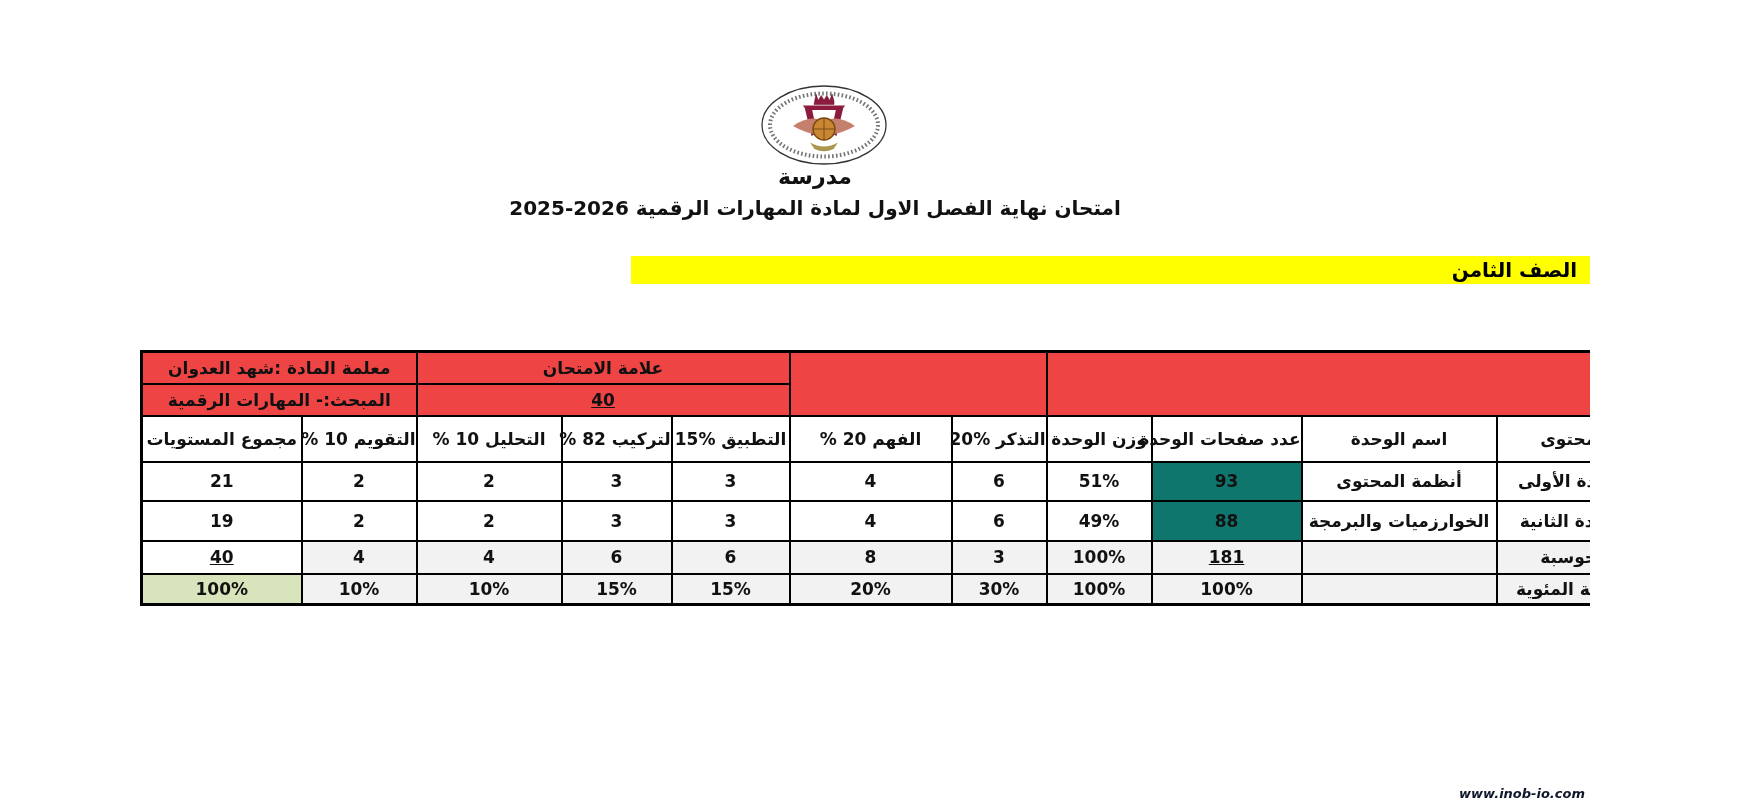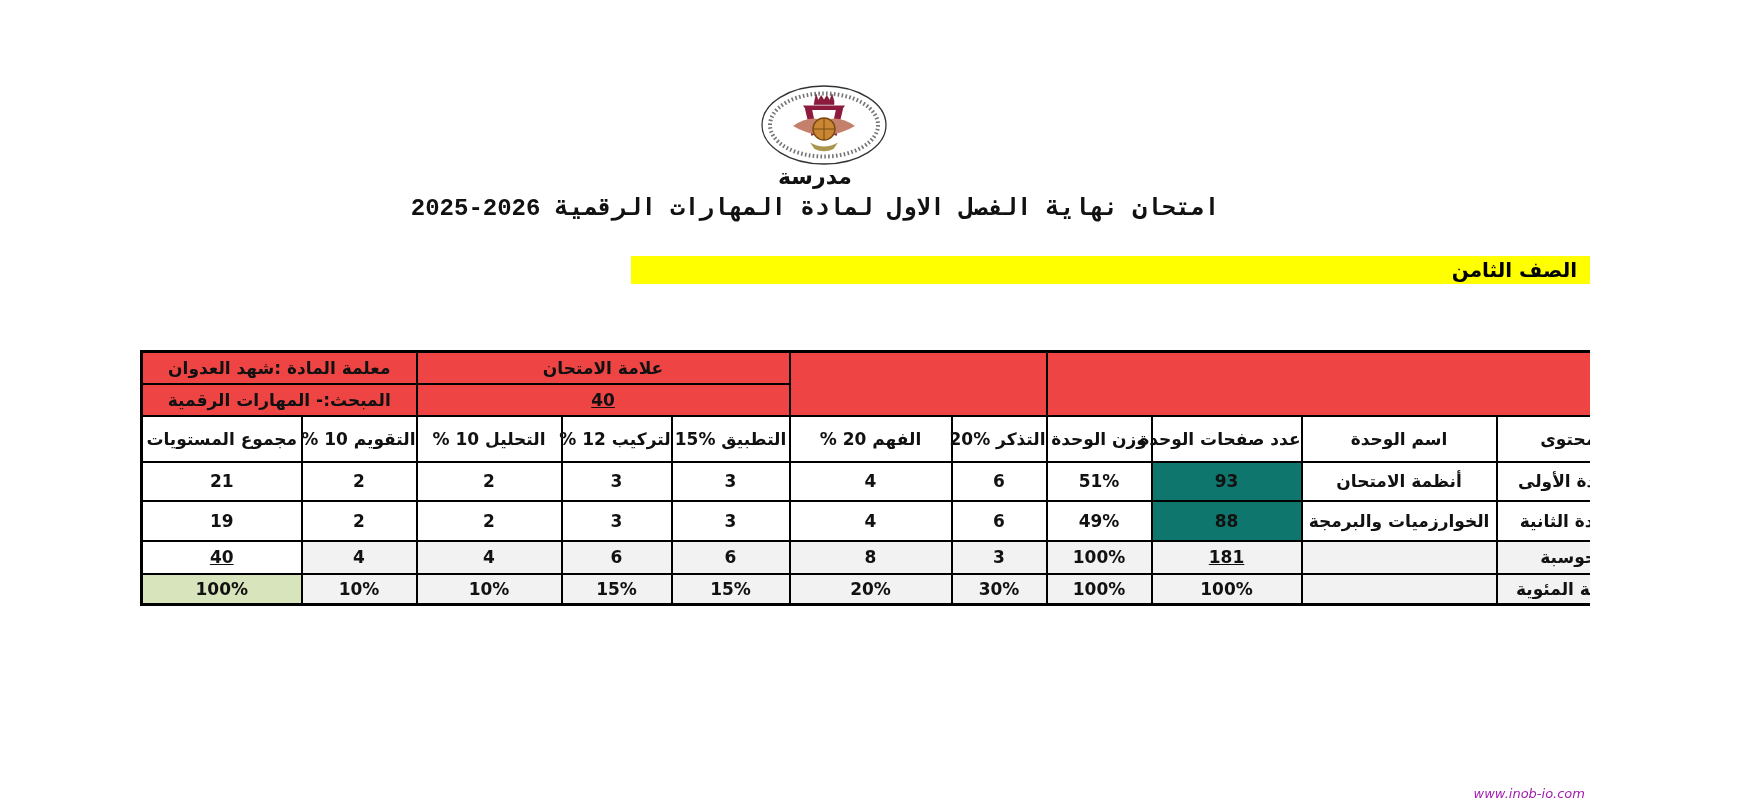--- a/index.html
+++ b/index.html
@@ -5,21 +5,21 @@
   html,body{margin:0;padding:0;background:#fff;}
   body{font-family:"DejaVu Sans", sans-serif;color:#111;}
   #page{position:relative;width:1590px;height:808px;background:#ffffff;overflow:hidden;}
 
   
   #logo{position:absolute;left:760px;top:84px;width:128px;height:82px;}
 
   
   #titles{position:absolute;left:0;top:162px;width:1630px;text-align:center;font-weight:bold;}
   #school-title{font-size:22px;line-height:30px;}
-  #exam-title{font-size:24px;line-height:33px;font-family:Liberation Mono, monospace;}
+  #exam-title{font-size:20px;line-height:33px;}
 
   
   #grade-bar{position:absolute;left:631px;top:256px;width:1040px;height:28px;background:#ffff00;}
   #grade-label{position:absolute;top:256px;right:13px;height:28px;line-height:28px;
     font-size:20px;font-weight:bold;color:#000;margin-left:32px;}
 
   
   #spec-table{position:absolute;left:140px;top:350px;width:1512px;border-collapse:collapse;
     table-layout:fixed;border:3px solid #000;direction:rtl;}
   #spec-table td,#spec-table th{border:2px solid #000;padding:0;margin:0;text-align:center;
@@ -38,22 +38,22 @@
   .cell-blue{background:#ef4444;}
   .cell-cyan{background:#0f766e;}
   .cell-gray{background:#f2f2f2;}
   .cell-green{background:#d7e4bc;}
   .cell-white{background:#ffffff;}
   .red{color:#e00000;}
   .red-u{color:#e00000;text-decoration:underline;}
   td.unit-name{white-space:nowrap;}
 
   
-  #watermark{position:absolute;right:5px;top:786px;font-size:13px;font-weight:normal;
-    font-style:italic;color:#a21caf;}
+  #watermark{position:absolute;right:5px;top:786px;font-size:13px;font-weight:bold;
+    font-style:italic;color:#0f172a;}
 </style>
 </head>
 <body>
 
 <div id="page">
 
   <svg id="logo" viewBox="0 0 128 82" xmlns="http://www.w3.org/2000/svg">
     <ellipse cx="64" cy="41" rx="62" ry="39" fill="#ffffff" stroke="#333" stroke-width="1.3"></ellipse>
     <ellipse cx="64" cy="41" rx="54" ry="31.5" fill="none" stroke="#3a3a3a" stroke-width="4" stroke-dasharray="1.6 2.3" opacity="0.7"></ellipse>
     <path d="M56 10 l2.2 6.5 l3-5 l2.8 4.6 l2.8-4.6 l3 5 l2.2-6.5 l2 7 v3.5 h-20 z" fill="#8d1b3d" stroke="#5d0f24" stroke-width="0.5"></path>
@@ -101,28 +101,28 @@
       <td colspan="2" class="cell-blue">المبحث:- المهارات الرقمية</td>
     </tr>
     <tr class="r-head">
       <th>المحتوى</th>
       <th>اسم الوحدة</th>
       <th class="pad-wrap">عدد صفحات الوحدة</th>
       <th>وزن الوحدة</th>
       <th class="wrap">التذكر %20</th>
       <th>الفهم 20 %</th>
       <th>التطبيق %15</th>
-      <th>لتركيب 12 %</th>
+      <th>لتركيب 82 %</th>
       <th>التحليل 10 %</th>
       <th>التقويم 10 %</th>
       <th>مجموع المستويات</th>
     </tr>
     <tr class="r-unit1">
       <td>الوحدة الأولى</td>
-      <td class="unit-name">أنظمة الامتحان</td>
+      <td class="unit-name">أنظمة المحتوى</td>
       <td class="cell-cyan">93</td>
       <td>51%</td>
       <td>6</td>
       <td>4</td>
       <td>3</td>
       <td>3</td>
       <td>2</td>
       <td>2</td>
       <td>21</td>
     </tr>

